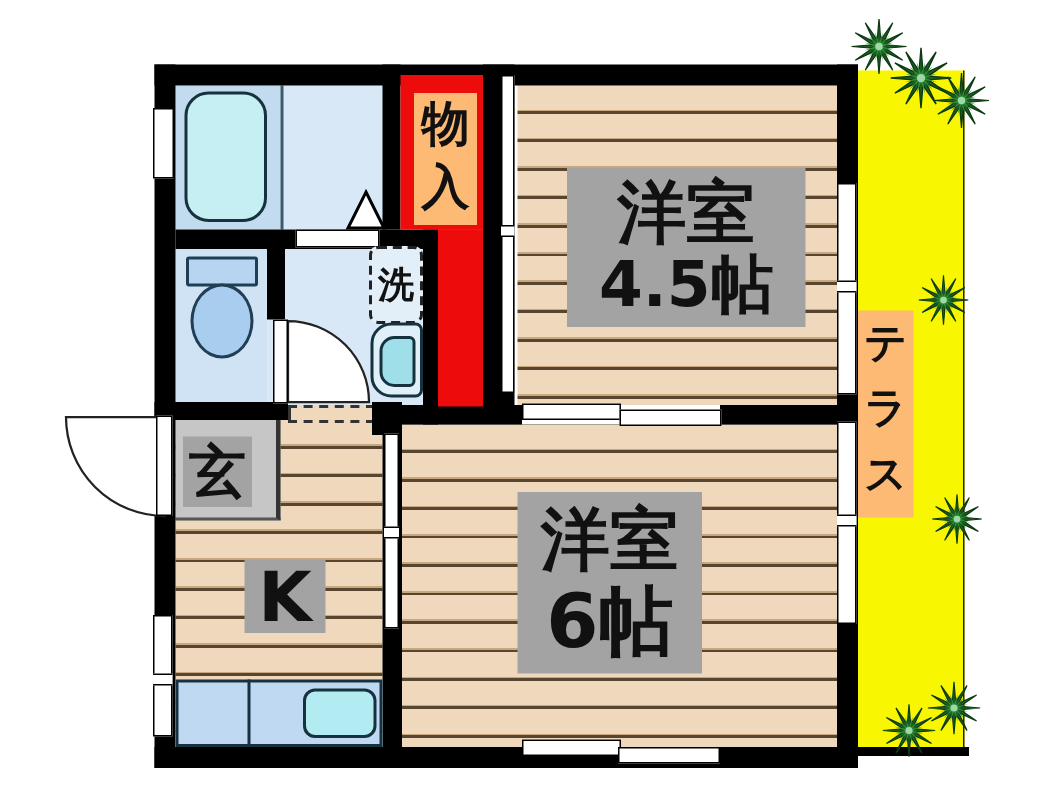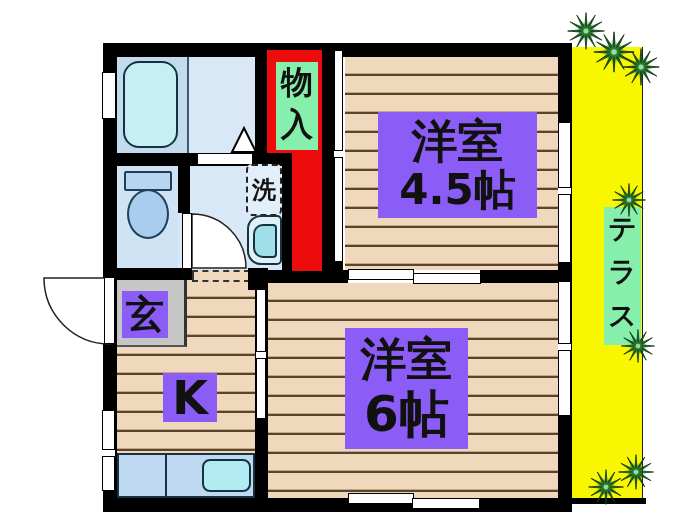--- a/index.html
+++ b/index.html
@@ -6,22 +6,22 @@
   body{font-family:"DejaVu Sans","Liberation Sans",sans-serif;}
   #plan{position:relative;width:700px;height:525px;background:#fff;overflow:hidden;}
   .abs{position:absolute;box-sizing:border-box;}
   .wall{background:#000;}
   .wood{background:repeating-linear-gradient(to bottom,
         #f0d8bc 0px,#f0d8bc 16px,
         #c7a87e 16px,#c7a87e 17px,
         #57452f 17px,#57452f 19px);}
   .white-door{background:#fff;border:1px solid #000;}
   .tickline{position:absolute;left:-1px;right:-1px;height:6px;border-top:1.5px solid #000;border-bottom:1.5px solid #000;background:#fff;}
-  .label{background:#8b5cf6;color:#111;font-weight:bold;display:flex;align-items:center;justify-content:center;text-align:center;}
-  .vlabel{background:#86efac;color:#111;font-weight:bold;text-align:center;word-break:break-all;line-height:1.3;}
+  .label{background:#a3a3a3;color:#111;font-weight:bold;display:flex;align-items:center;justify-content:center;text-align:center;}
+  .vlabel{background:#fdba74;color:#111;font-weight:bold;text-align:center;word-break:break-all;line-height:1.3;}
   svg{position:absolute;overflow:visible;}
 </style>
 </head>
 <body>
 
 <div id="plan">
 
   <div class="abs" style="left:572px;top:47px;width:71px;height:451px;background:#f8f600;border-right:1.5px solid #222;"></div>
   <div class="abs" style="left:572px;top:498px;width:74px;height:6px;background:#000;"></div>
 
@@ -110,21 +110,21 @@
 
   <div class="abs label" style="left:345px;top:328px;width:123px;height:121px;flex-direction:column;">
     <div style="font-size:46px;line-height:1.15;">洋室</div>
     <div style="font-size:50px;line-height:1.15;">6帖</div>
   </div>
 
   <div class="abs label" style="left:122px;top:291px;width:46px;height:47px;font-size:38px;">玄</div>
 
   <div class="abs label" style="left:163px;top:373px;width:54px;height:49px;font-size:46px;">K</div>
 
-  <div class="abs vlabel" style="left:604px;top:207px;width:37px;height:138px;font-size:28px;line-height:1.55;">テラス</div>
+  <div class="abs vlabel" style="left:572px;top:207px;width:37px;height:138px;font-size:28px;line-height:1.55;">テラス</div>
 
   <svg width="0" height="0" style="position:absolute;">
     <defs>
       <g id="plantShape">
         <polygon fill="#1c5e24" stroke="#0c3a12" stroke-width="1" points="22,0 5.3,1.4 19,11 3.9,3.9 11,19 1.4,5.3 0,22 -1.4,5.3 -11,19 -3.9,3.9 -19,11 -5.3,1.4 -22,0 -5.3,-1.4 -19,-11 -3.9,-3.9 -11,-19 -1.4,-5.3 0,-22 1.4,-5.3 11,-19 3.9,-3.9 19,-11 5.3,-1.4"></polygon>
         <polygon fill="#2f8f35" transform="rotate(15) scale(0.55)" points="22,0 5.3,1.4 19,11 3.9,3.9 11,19 1.4,5.3 0,22 -1.4,5.3 -11,19 -3.9,3.9 -19,11 -5.3,1.4 -22,0 -5.3,-1.4 -19,-11 -3.9,-3.9 -11,-19 -1.4,-5.3 0,-22 1.4,-5.3 11,-19 3.9,-3.9 19,-11 5.3,-1.4"></polygon>
         <circle r="3" fill="#9fd8a8"></circle>
       </g>
     </defs>
   </svg>

